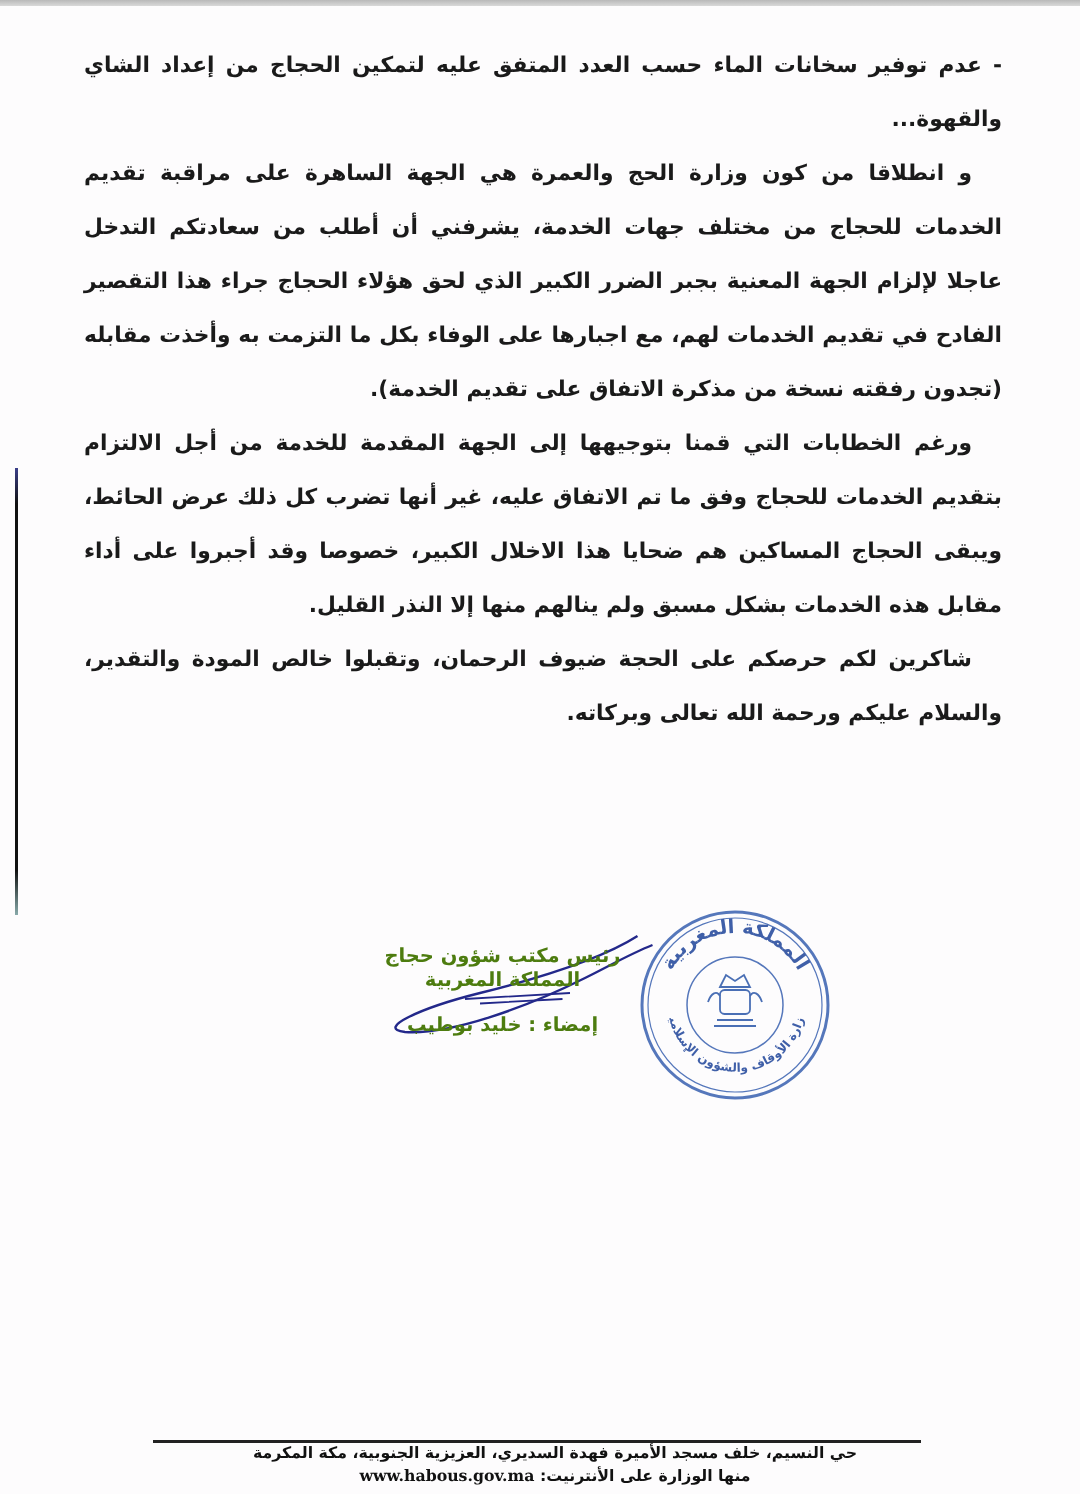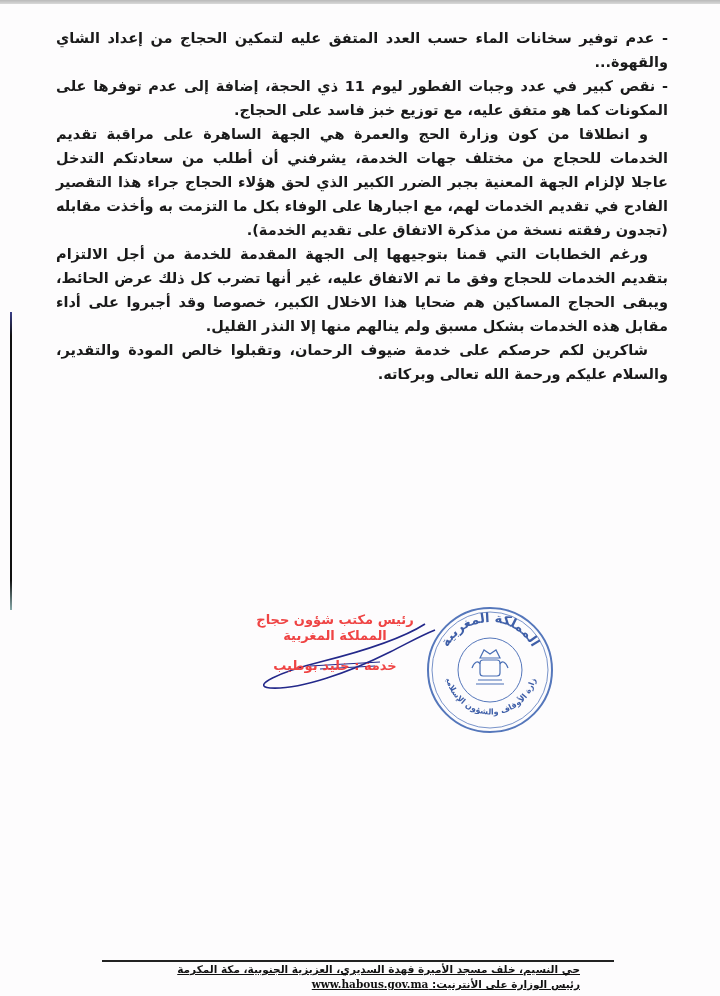--- a/index.html
+++ b/index.html
@@ -15,72 +15,71 @@
     }
     .left-rule {
       position: absolute; left: 10px; top: 312px; width: 2px; height: 298px;
       background: linear-gradient(#3b3f8a, #111 8%, #111 90%, #8aa 100%);
     }
     .page {
       position: absolute; left: 56px; top: 26px; width: 612px;
       direction: rtl; text-align: justify;
     }
     .page p {
-      margin: 0; font-size: 14.5px; line-height: 24px; font-weight: bold;
+      margin: 0; font-size: 14.5px; line-height: 36px; font-weight: bold;
       text-align-last: right;
     }
     .indent { text-indent: 20px; }
     .signature-block {
-      position: absolute; left: 255px; top: 612px; width: 160px;
-      direction: rtl; text-align: center; color: #ef4444;
+      position: absolute; left: 255px; top: 630px; width: 160px;
+      direction: rtl; text-align: center; color: #4d7c0f;
       font-weight: bold;
     }
     .sig-title { font-size: 13px; line-height: 16px; }
     .sig-name { margin-top: 14px; font-size: 13px; }
     .sig-scribble {
       position: absolute; left: 250px; top: 622px; width: 200px; height: 70px;
     }
     .stamp {
       position: absolute; left: 420px; top: 598px; width: 140px; height: 140px;
     }
     .footer-rule {
       position: absolute; left: 102px; top: 960px; width: 512px; height: 1.5px;
       background: #222;
     }
     .footer {
       position: absolute; left: 160px; top: 962px; width: 420px;
-      direction: rtl; 
+      direction: rtl; text-align: center;
       font-family: "DejaVu Sans", sans-serif; font-weight: bold;
-      font-size: 10.5px; line-height: 15px; color: #111; text-decoration: underline;
+      font-size: 10.5px; line-height: 15px; color: #111;
     }
     .footer .url { font-family: "DejaVu Serif", serif; font-weight: bold; }
   </style>
 </head>
 <body>
 
 <div class="top-edge"></div>
 <div class="left-rule"></div>
 
 <div class="page">
   <p>- عدم توفير سخانات الماء حسب العدد المتفق عليه لتمكين الحجاج من إعداد الشاي والقهوة...</p>
-  <p>- نقص كبير في عدد وجبات الفطور ليوم 11 ذي الحجة، إضافة إلى عدم توفرها على المكونات كما هو متفق عليه، مع توزيع خبز فاسد على الحجاج.</p>
   <p class="indent">و انطلاقا من كون وزارة الحج والعمرة هي الجهة الساهرة على مراقبة تقديم الخدمات للحجاج من مختلف جهات الخدمة، يشرفني أن أطلب من سعادتكم التدخل عاجلا لإلزام الجهة المعنية بجبر الضرر الكبير الذي لحق هؤلاء الحجاج جراء هذا التقصير الفادح في تقديم الخدمات لهم، مع اجبارها على الوفاء بكل ما التزمت به وأخذت مقابله (تجدون رفقته نسخة من مذكرة الاتفاق على تقديم الخدمة).</p>
   <p class="indent">ورغم الخطابات التي قمنا بتوجيهها إلى الجهة المقدمة للخدمة من أجل الالتزام بتقديم الخدمات للحجاج وفق ما تم الاتفاق عليه، غير أنها تضرب كل ذلك عرض الحائط، ويبقى الحجاج المساكين هم ضحايا هذا الاخلال الكبير، خصوصا وقد أجبروا على أداء مقابل هذه الخدمات بشكل مسبق ولم ينالهم منها إلا النذر القليل.</p>
-  <p class="indent">شاكرين لكم حرصكم على خدمة ضيوف الرحمان، وتقبلوا خالص المودة والتقدير، والسلام عليكم ورحمة الله تعالى وبركاته.</p>
+  <p class="indent">شاكرين لكم حرصكم على الحجة ضيوف الرحمان، وتقبلوا خالص المودة والتقدير، والسلام عليكم ورحمة الله تعالى وبركاته.</p>
 </div>
 
 <svg class="sig-scribble" viewBox="0 0 200 70">
   <path d="M175 2 C150 18, 110 30, 70 40 C30 50, 0 64, 20 66 C50 68, 100 50, 140 30 C160 20, 170 14, 185 8" fill="none" stroke="#23288a" stroke-width="1.6"></path>
   <path d="M60 44 L130 40 M70 47 L125 44" stroke="#23288a" stroke-width="1.2" fill="none"></path>
 </svg>
 
 <div class="signature-block">
   <div class="sig-title">رئيس مكتب شؤون حجاج</div>
   <div class="sig-title">المملكة المغربية</div>
-  <div class="sig-name">خدمة : خليد بوطيب</div>
+  <div class="sig-name">إمضاء : خليد بوطيب</div>
 </div>
 
 <svg class="stamp" viewBox="0 0 140 140">
   <defs>
     <path id="arcTop" d="M22 72 A48 48 0 0 1 118 72"></path>
     <path id="arcBot" d="M26 80 A46 46 0 0 0 116 80"></path>
   </defs>
   <circle cx="70" cy="72" r="62" fill="none" stroke="#5577bb" stroke-width="2"></circle>
   <circle cx="70" cy="72" r="58" fill="none" stroke="#5577bb" stroke-width="0.8"></circle>
   <circle cx="70" cy="72" r="32" fill="none" stroke="#5577bb" stroke-width="1"></circle>
@@ -95,16 +94,16 @@
     <rect x="60" y="62" width="20" height="16" rx="3"></rect>
     <path d="M52 70 C54 64,58 62,60 66 M88 70 C86 64,82 62,80 66"></path>
     <path d="M58 82 L82 82 M56 86 L84 86"></path>
   </g>
 </svg>
 
 <div class="footer-rule"></div>
 <div class="footer">
   <div>حي النسيم، خلف مسجد الأميرة فهدة السديري، العزيزية الجنوبية، مكة المكرمة</div>
   <div>
-    <span>رئيس الوزارة على الأنترنيت:</span>
+    <span>منها الوزارة على الأنترنيت:</span>
     <span class="url">www.habous.gov.ma</span>
   </div>
 </div>
 
 </body></html>

